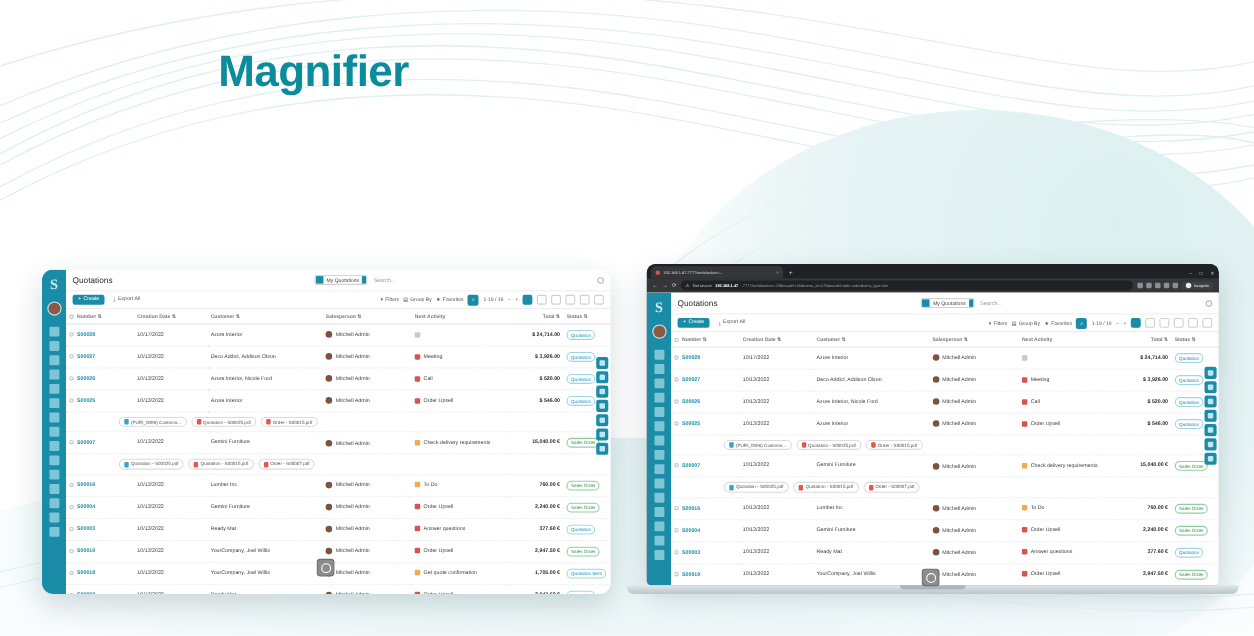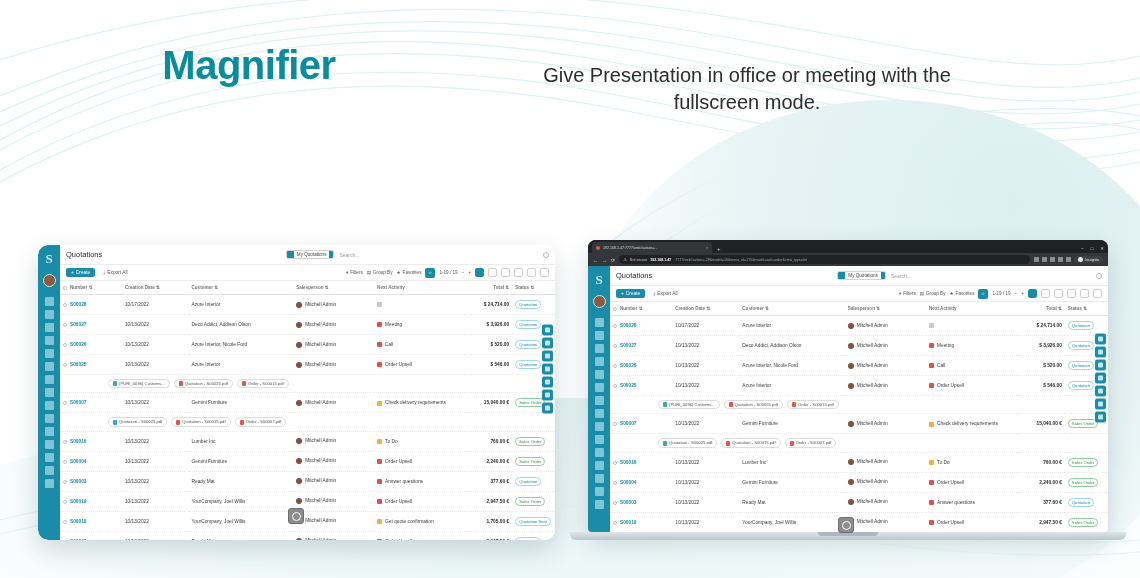--- a/index.html
+++ b/index.html
@@ -16,21 +16,21 @@
     background:radial-gradient(ellipse at 70% 20%, #dcefef 0%, #e8f4f5 45%, rgba(240,250,250,0) 72%);
     border-radius:50%;
   }
   .bg-blob2{
     position:absolute; left:-200px; bottom:-240px; width:1500px; height:420px;
     background:radial-gradient(ellipse at 50% 0%, #e4f2f3 0%, rgba(236,247,248,.75) 40%, rgba(255,255,255,0) 70%);
     border-radius:50% 50% 0 0;
   }
 
   
-  .headings{position:absolute;top:0;left:0;width:996px;display:flex;}
+  .headings{position:absolute;top:0;left:0;width:996px;display:flex;flex-direction:column;}
   .head-col{width:570px;text-align:center;padding-top:44px;}
   .head-col h1{
     font-size:40px; line-height:1.05; font-weight:bold; letter-spacing:-.5px;
     color:#0b8c9c;
   }
   .head-col p{
     margin-top:18px; font-size:20px; line-height:1.35; color:#2d2d2d; font-weight:400;
   }
 
   
@@ -147,21 +147,20 @@
   </svg>
   <div class="bg-blob"></div>
   <div class="bg-blob2"></div>
 </div>
 
 <div class="headings">
   <div class="head-col">
     <h1>Magnifier</h1>
   </div>
   <div class="head-col">
-    <p>Give Presentation in office or meeting with the fullscreen mode.</p>
   </div>
 </div>
 
 <div class="tablet">
   <div class="app">
 
     <div class="side">
       <div class="logo">S</div>
       <div class="avatar"></div>
       <div class="sicon"></div>

